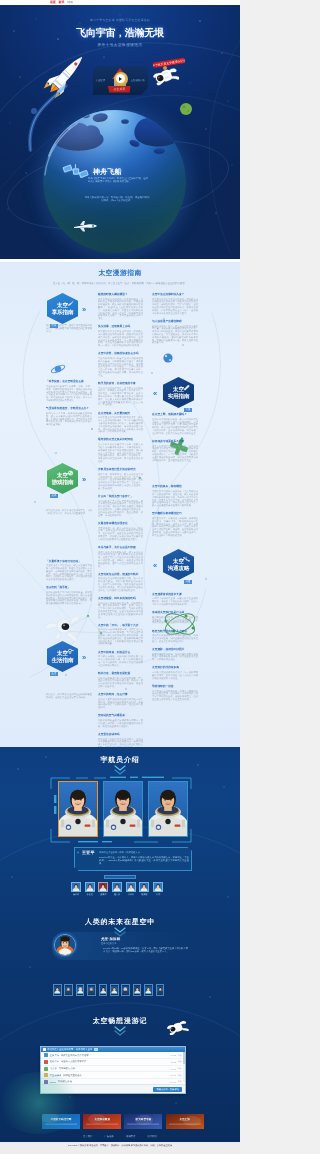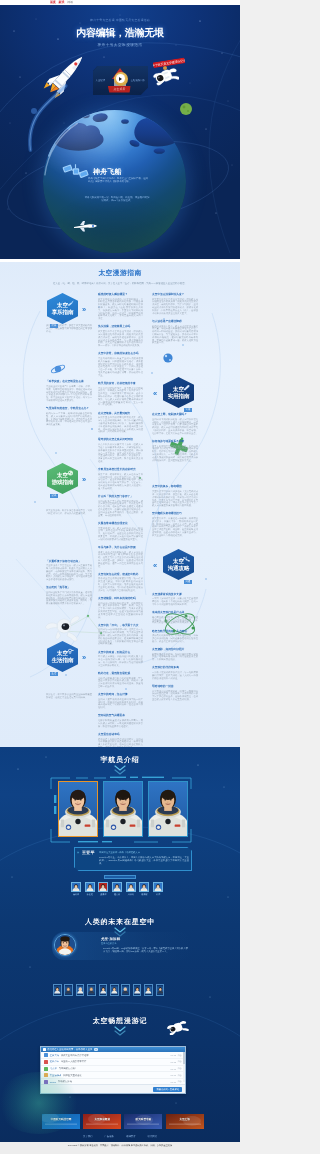--- a/index.html
+++ b/index.html
@@ -221,21 +221,21 @@
       <path d="M 230 248 Q 180 120 250 20" fill="none" stroke="#5e94dd" stroke-width=".5" opacity=".20"></path>
       <ellipse cx="118" cy="180" rx="112" ry="40" fill="none" stroke="#6ea4ea" stroke-width=".6" opacity=".25" transform="rotate(-10 118 180)"></ellipse>
       <circle cx="186" cy="104" r="6" fill="#7ab648" opacity=".95"></circle>
       <circle cx="184" cy="102" r="1.4" fill="#5f9a34" opacity=".9"></circle>
       <circle cx="188" cy="106" r="1" fill="#5f9a34" opacity=".9"></circle>
       <circle cx="34" cy="106" r="3" fill="#2d5ea8" opacity=".9"></circle>
       <circle cx="165" cy="63" r="2" fill="#e8a33d" opacity=".9"></circle>
     </svg>
 
     <div class="hero-sub">神舟十号太空授课 中国航天员太空授课活动</div>
-    <div class="hero-title">内容编辑，浩瀚无垠</div>
+    <div class="hero-title">飞向宇宙，浩瀚无垠</div>
     <div class="hero-title2">神舟十号太空班授课指南</div>
 
     <svg style="position:absolute;left:32px;top:42px;width:62px;height:62px;" viewBox="0 0 78 76">
       <g transform="rotate(42 39 38)">
         <path d="M39 2 C42.2 9 44 18 44.6 29 L33.4 29 C34 18 35.8 9 39 2 Z" fill="#ffffff"></path>
         <path d="M39 2 C41.2 7 42.6 13 43.4 21 L39 21 Z" fill="#eaf0f8"></path>
         <rect x="33.4" y="29" width="11.2" height="22" fill="#fbfdff"></rect>
         <rect x="33.4" y="31.6" width="11.2" height="2.2" fill="#c6d4e6"></rect>
         <rect x="33.4" y="45.5" width="11.2" height="2.2" fill="#c6d4e6"></rect>
         <circle cx="39" cy="14" r="2" fill="#e23b3b"></circle>

